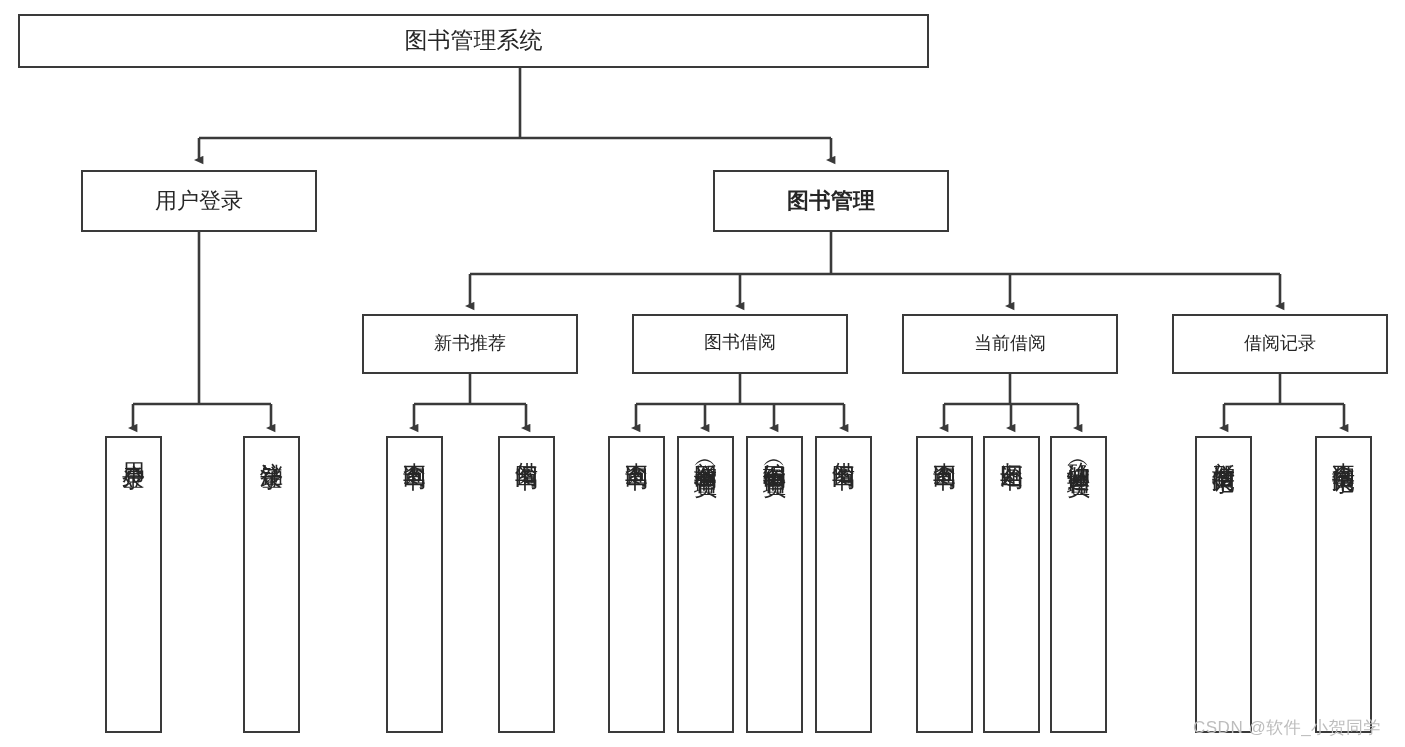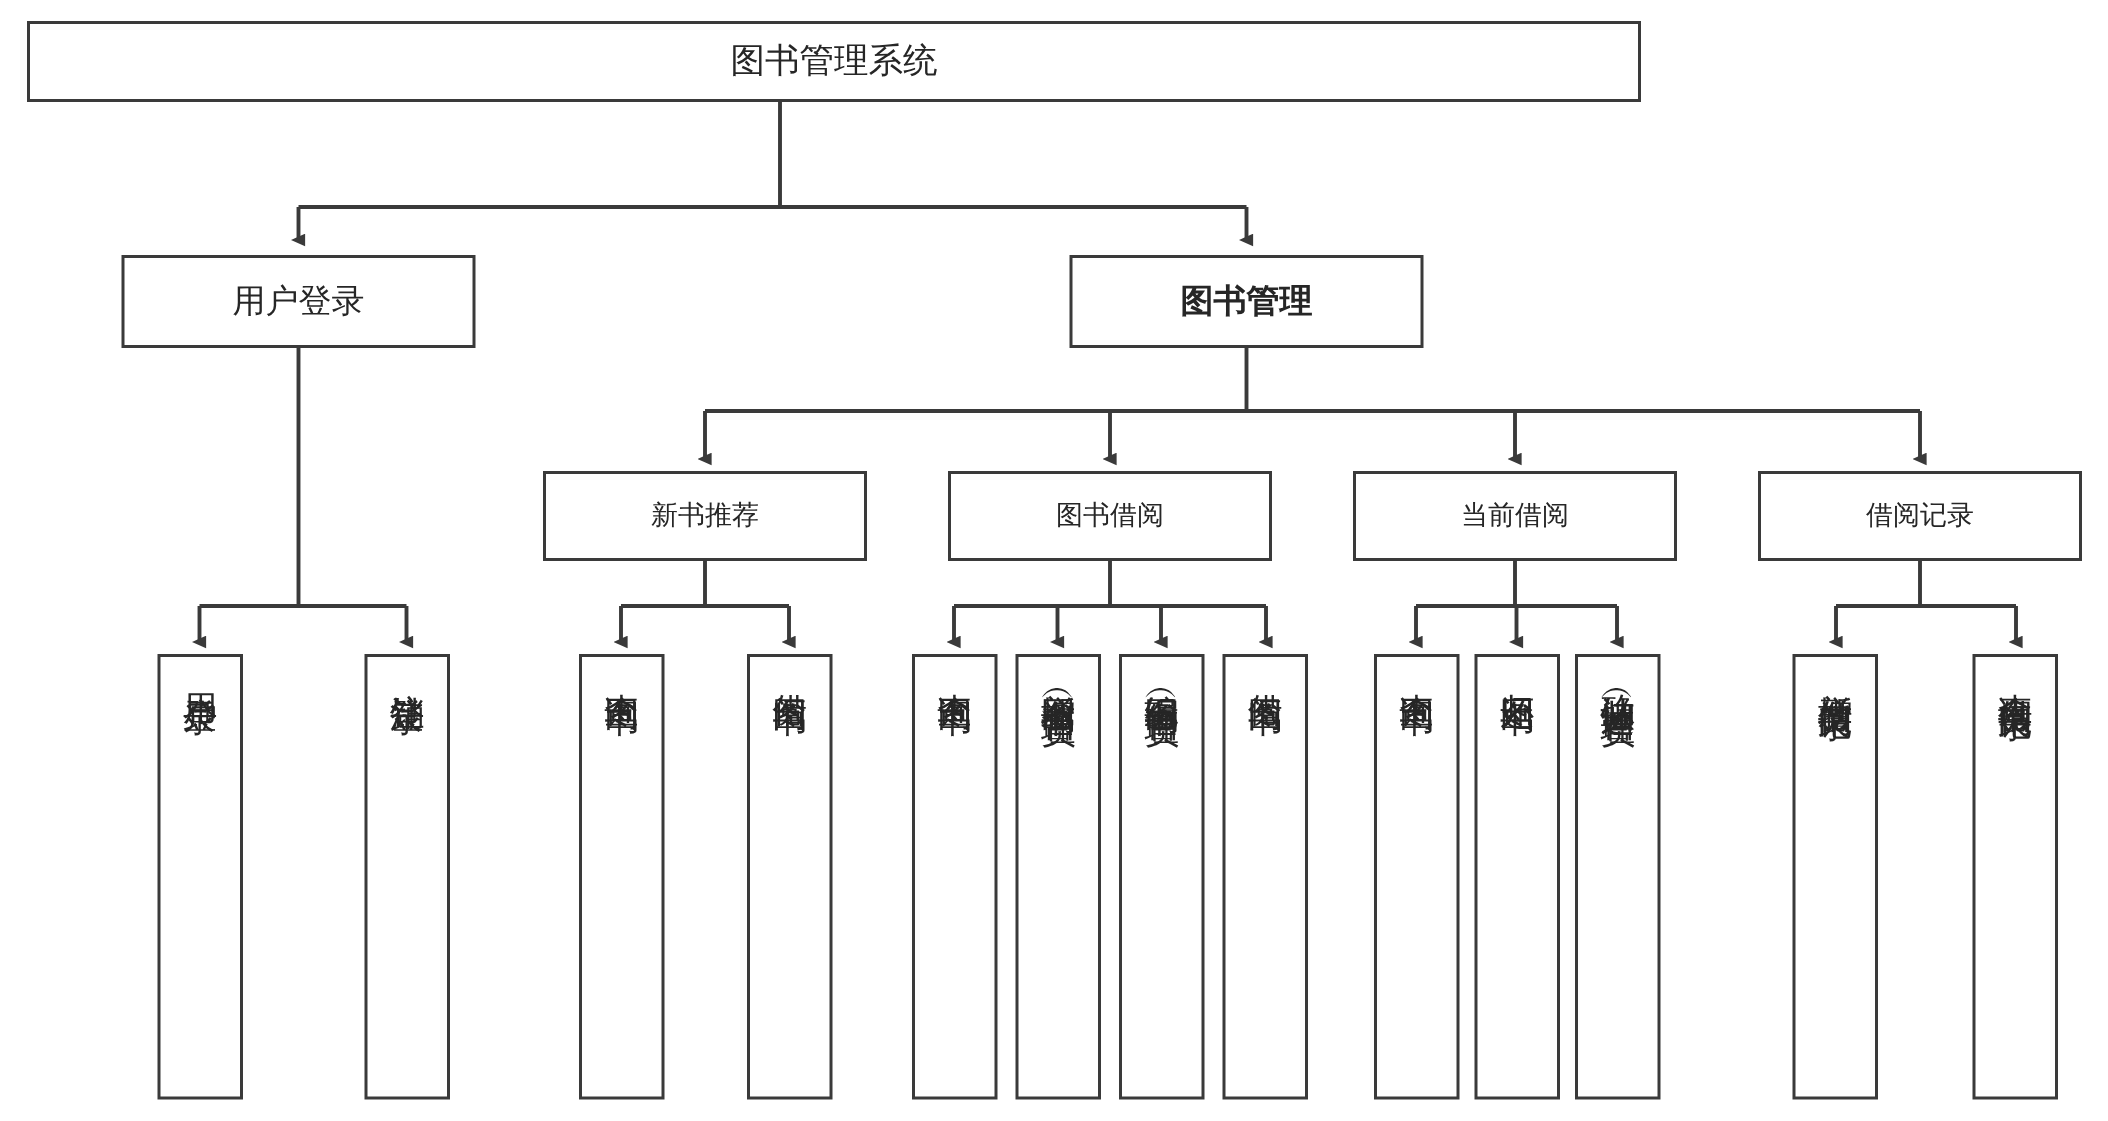--- a/index.html
+++ b/index.html
@@ -114,35 +114,35 @@
       <path d="M 1011 404 L 1011 428" marker-end="url(#arrow)"></path>
       <path d="M 1078 404 L 1078 428" marker-end="url(#arrow)"></path>
 
       <path d="M 1280 374 L 1280 404"></path>
       <path d="M 1224 404 L 1344 404"></path>
       <path d="M 1224 404 L 1224 428" marker-end="url(#arrow)"></path>
       <path d="M 1344 404 L 1344 428" marker-end="url(#arrow)"></path>
     </g>
   </svg>
 
-  <div class="node level-0" style="left:18px; top:14px; width:1076px; height:54px;">
+  <div class="node level-0" style="left:18px; top:14px; width:911px; height:54px;">
     <span class="node-label">图书管理系统</span>
   </div>
 
   <div class="node level-1" style="left:81px; top:170px; width:236px; height:62px;">
     <span class="node-label">用户登录</span>
   </div>
   <div class="node level-1" style="left:713px; top:170px; width:236px; height:62px;font-weight:bold;">
     <span class="node-label">图书管理</span>
   </div>
 
   <div class="node level-2" style="left:362px; top:314px; width:216px; height:60px;">
     <span class="node-label">新书推荐</span>
   </div>
-  <div class="node level-2" style="left:632px; top:314px; width:216px; height:60px;">
+  <div class="node level-2" style="left:632px; top:314px; width:216px; height:60px;font-family:Liberation Mono, monospace;">
     <span class="node-label">图书借阅</span>
   </div>
   <div class="node level-2" style="left:1172px; top:314px; width:216px; height:60px;">
     <span class="node-label">借阅记录</span>
   </div>
   <div class="node level-2" style="left:902px; top:314px; width:216px; height:60px;">
     <span class="node-label">当前借阅</span>
   </div>
 
   <div class="node level-3" style="left:105px; top:436px; width:57px; height:297px;">
@@ -182,14 +182,15 @@
     <span class="node-label">确认归还（管理员）</span>
   </div>
 
   <div class="node level-3" style="left:1195px; top:436px; width:57px; height:297px;">
     <span class="node-label">新增借阅记录</span>
   </div>
   <div class="node level-3" style="left:1315px; top:436px; width:57px; height:297px;">
     <span class="node-label">查询借阅记录</span>
   </div>
 
+  <div class="watermark" style="left:1193px; top:716px;">CSDN @软件_小贺同学</div>
 
 </div>
 
 </body></html>

